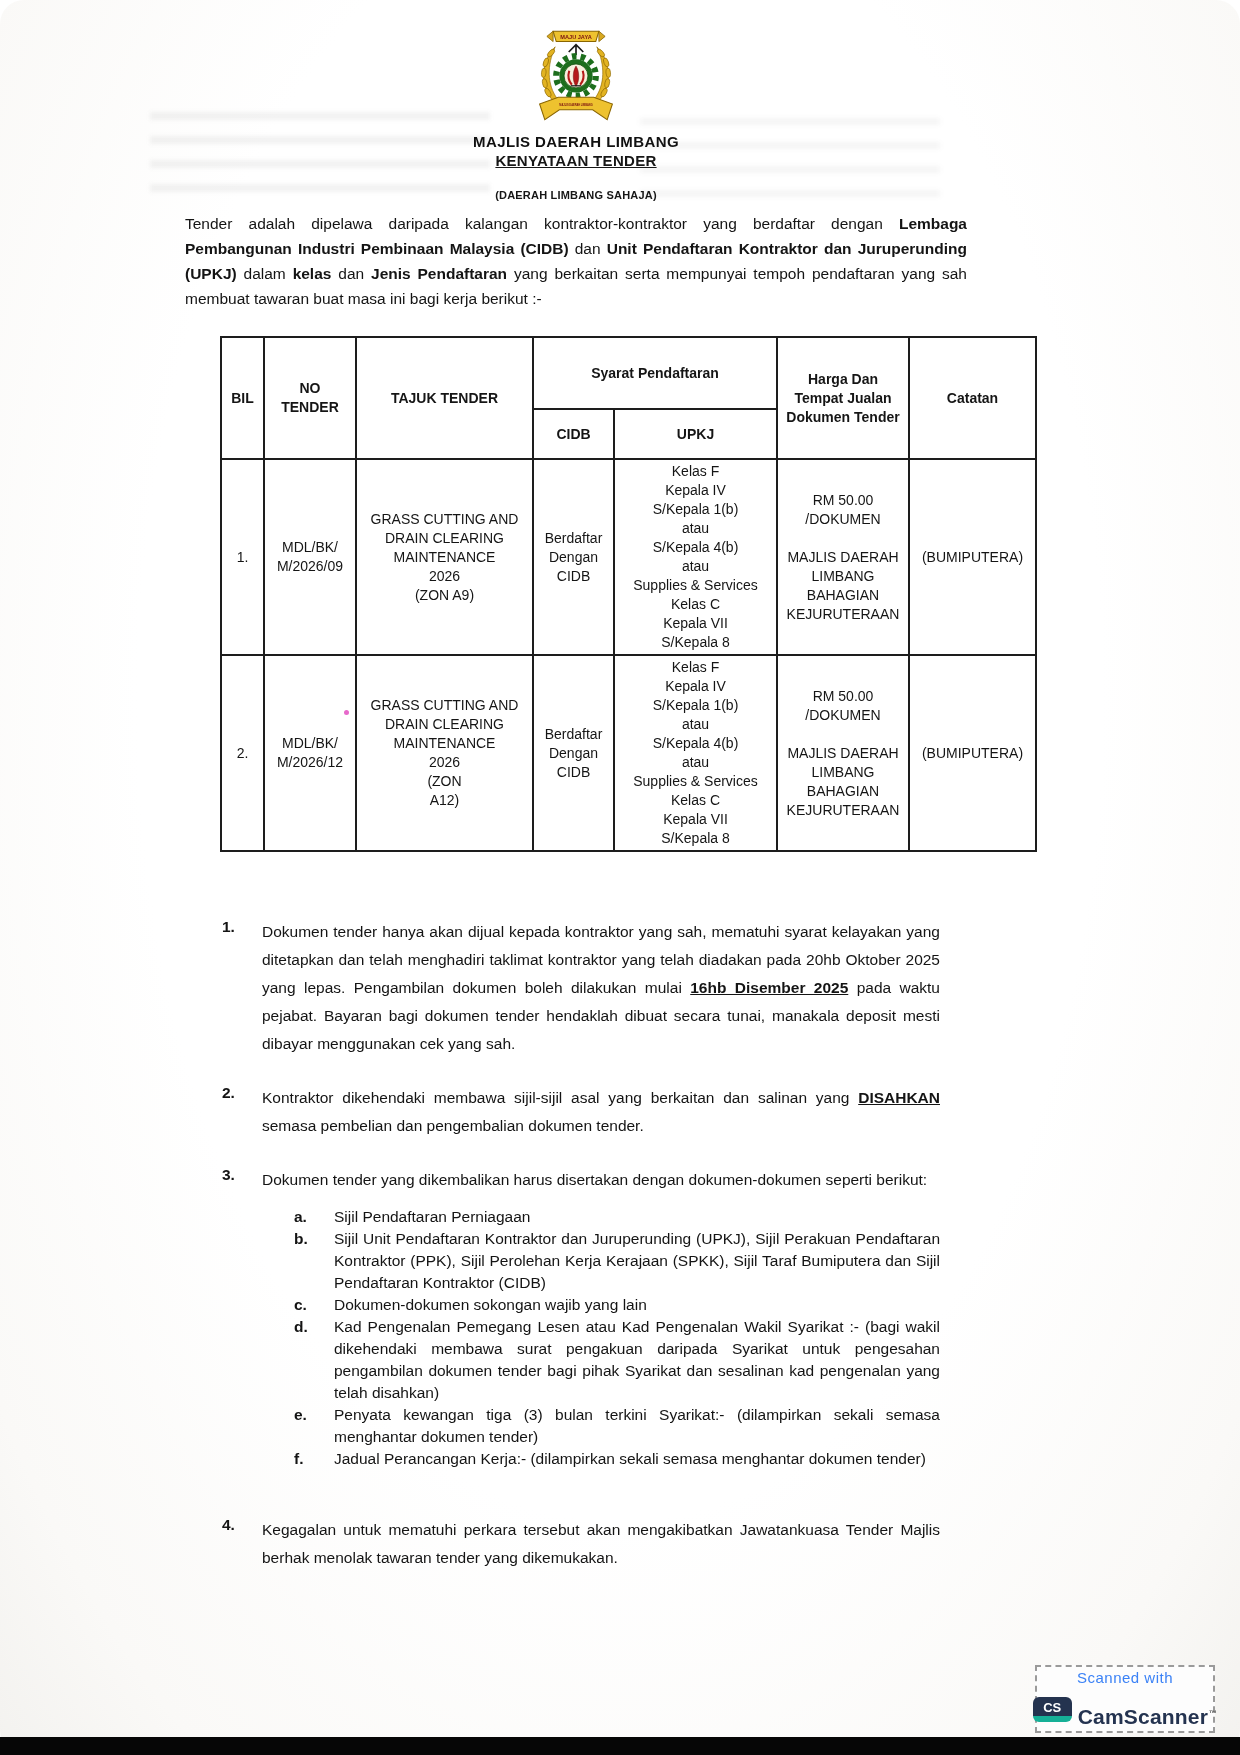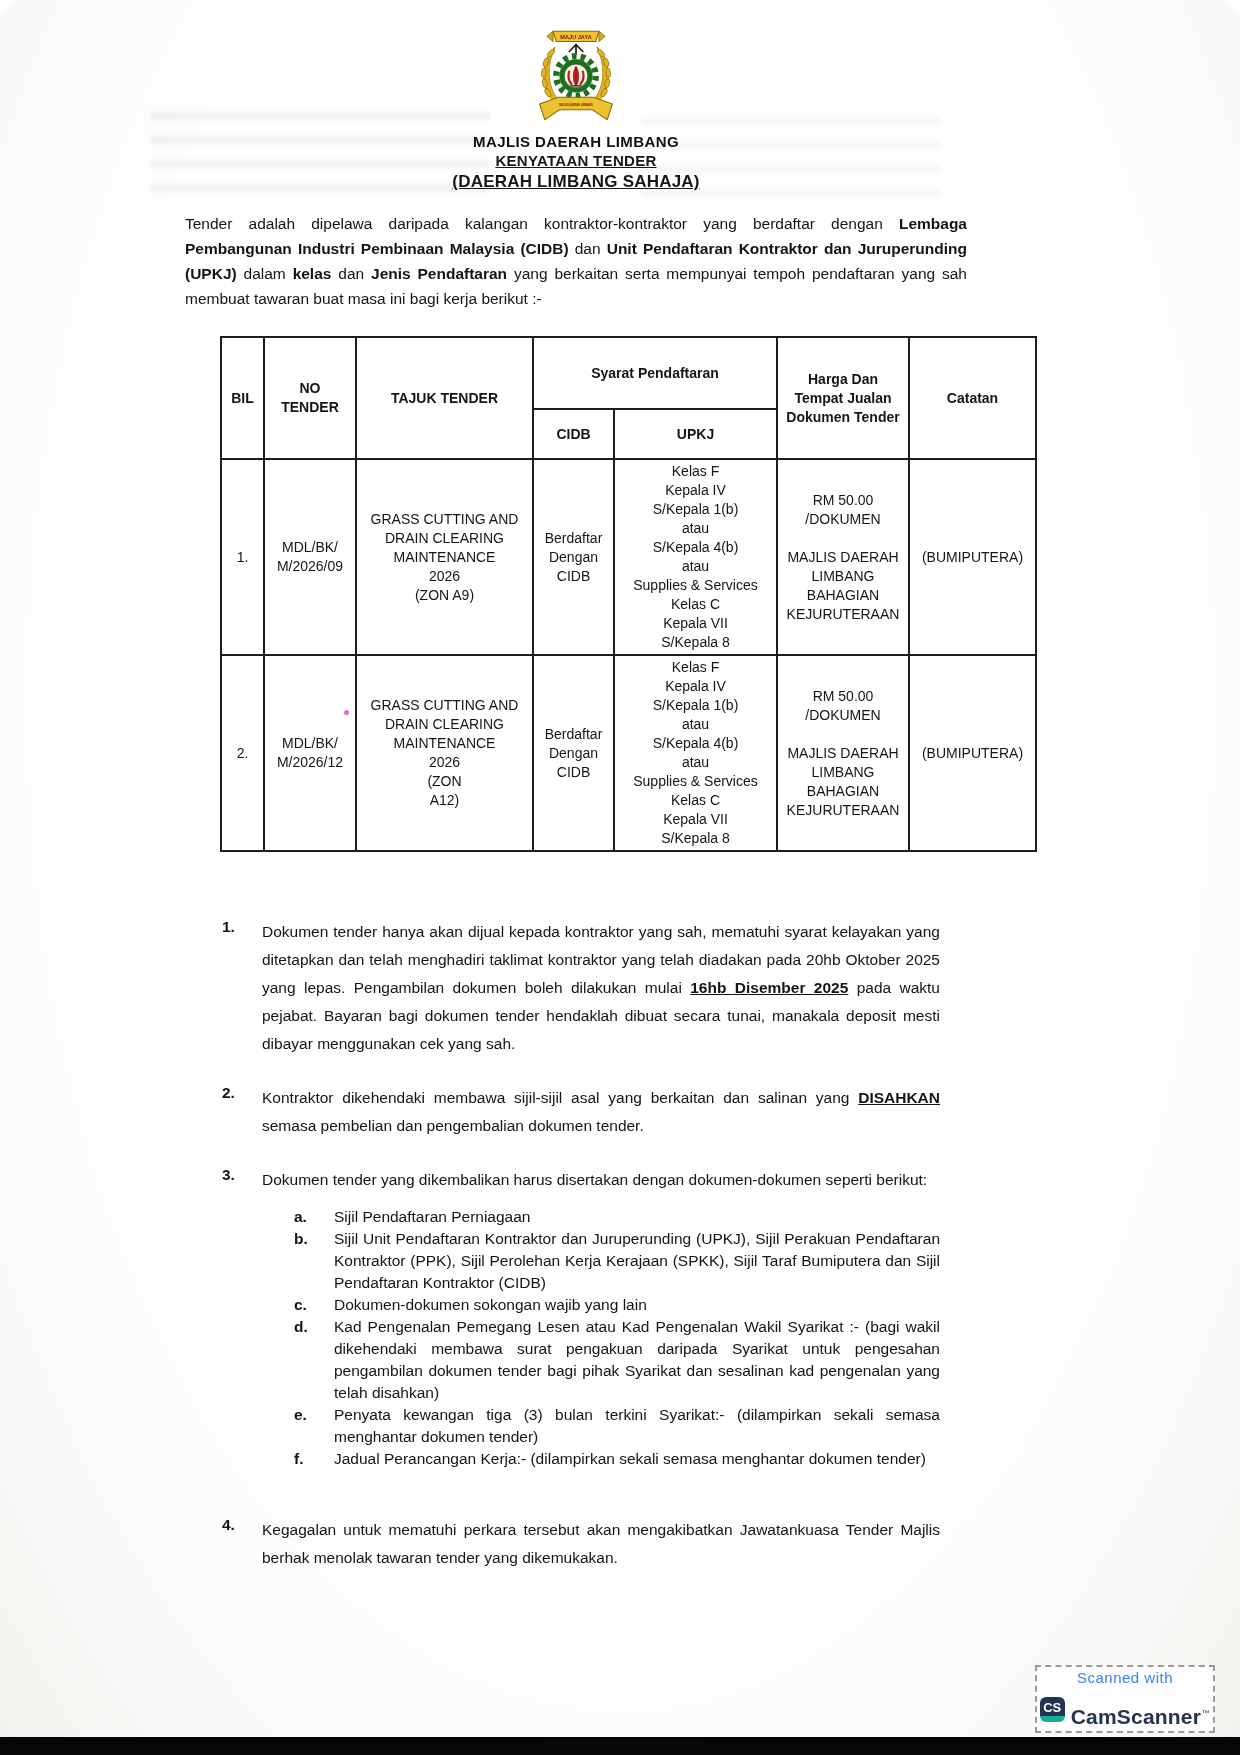--- a/index.html
+++ b/index.html
@@ -22,21 +22,21 @@
     background:repeating-linear-gradient(180deg, rgba(70,70,70,.05) 0 7px, transparent 7px 24px);}
   .pink-dot{position:absolute;left:344px;top:710px;width:5px;height:5px;border-radius:50%;
     background:#e459c5;opacity:.9;}
 
   
   .doc-header{position:absolute;left:185px;top:28px;width:782px;text-align:center;}
   .crest{width:104px;height:100px;margin:0 auto;}
   .org{font-size:15px;font-weight:700;letter-spacing:.4px;margin-top:5px;color:#111;}
   .title{font-size:31px;font-weight:700;letter-spacing:1.5px;margin-top:1px;color:#0d0d0d;}
   .sub1{font-size:15px;font-weight:700;text-decoration:underline;margin-top:2px;letter-spacing:.3px;}
-  .sub2{font-size:17px;font-weight:700;text-decoration:underline;margin-top:3px;letter-spacing:.2px;}
+  .sub2{font-size:11px;font-weight:700;margin-top:20px;letter-spacing:.2px;}
 
   
   .intro{
     position:absolute;left:185px;top:211px;width:782px;margin:0;
     font-size:15.5px;line-height:25px;text-align:justify;color:#141414;
   }
 
   
   table.tender-table{
     position:absolute;left:220px;top:336px;width:815px;
@@ -67,21 +67,21 @@
 
   
   .cs-badge{
     position:absolute;right:25px;bottom:22px;width:176px;height:64px;
     border:2px dashed #9a9a9a;background:#fdfdfd;
     display:flex;flex-direction:column;align-items:center;justify-content:center;gap:3px;
   }
   .cs-top{color:#3b82f6;font-size:15px;letter-spacing:.5px;}
   .cs-row{display:flex;align-items:center;gap:6px;}
   .cs-icon{
-    width:25px;height:25px;border-radius:6px;
+    width:39px;height:25px;border-radius:6px;
     background:linear-gradient(180deg,#24334f 0%,#24334f 76%,#16b097 76%,#16b097 100%);
     color:#fff;font-weight:700;font-size:13px;
     display:flex;align-items:center;justify-content:center;padding-bottom:4px;box-sizing:border-box;
   }
   .cs-brand{color:#243350;font-size:21px;font-weight:700;letter-spacing:.2px;margin-top:16px;}
   .cs-tm{color:#555;font-size:8px;vertical-align:super;margin-left:1px;}
 
   .bottom-bar{position:absolute;left:0;bottom:0;width:100%;height:18px;background:#060606;}
 </style>
 </head>

